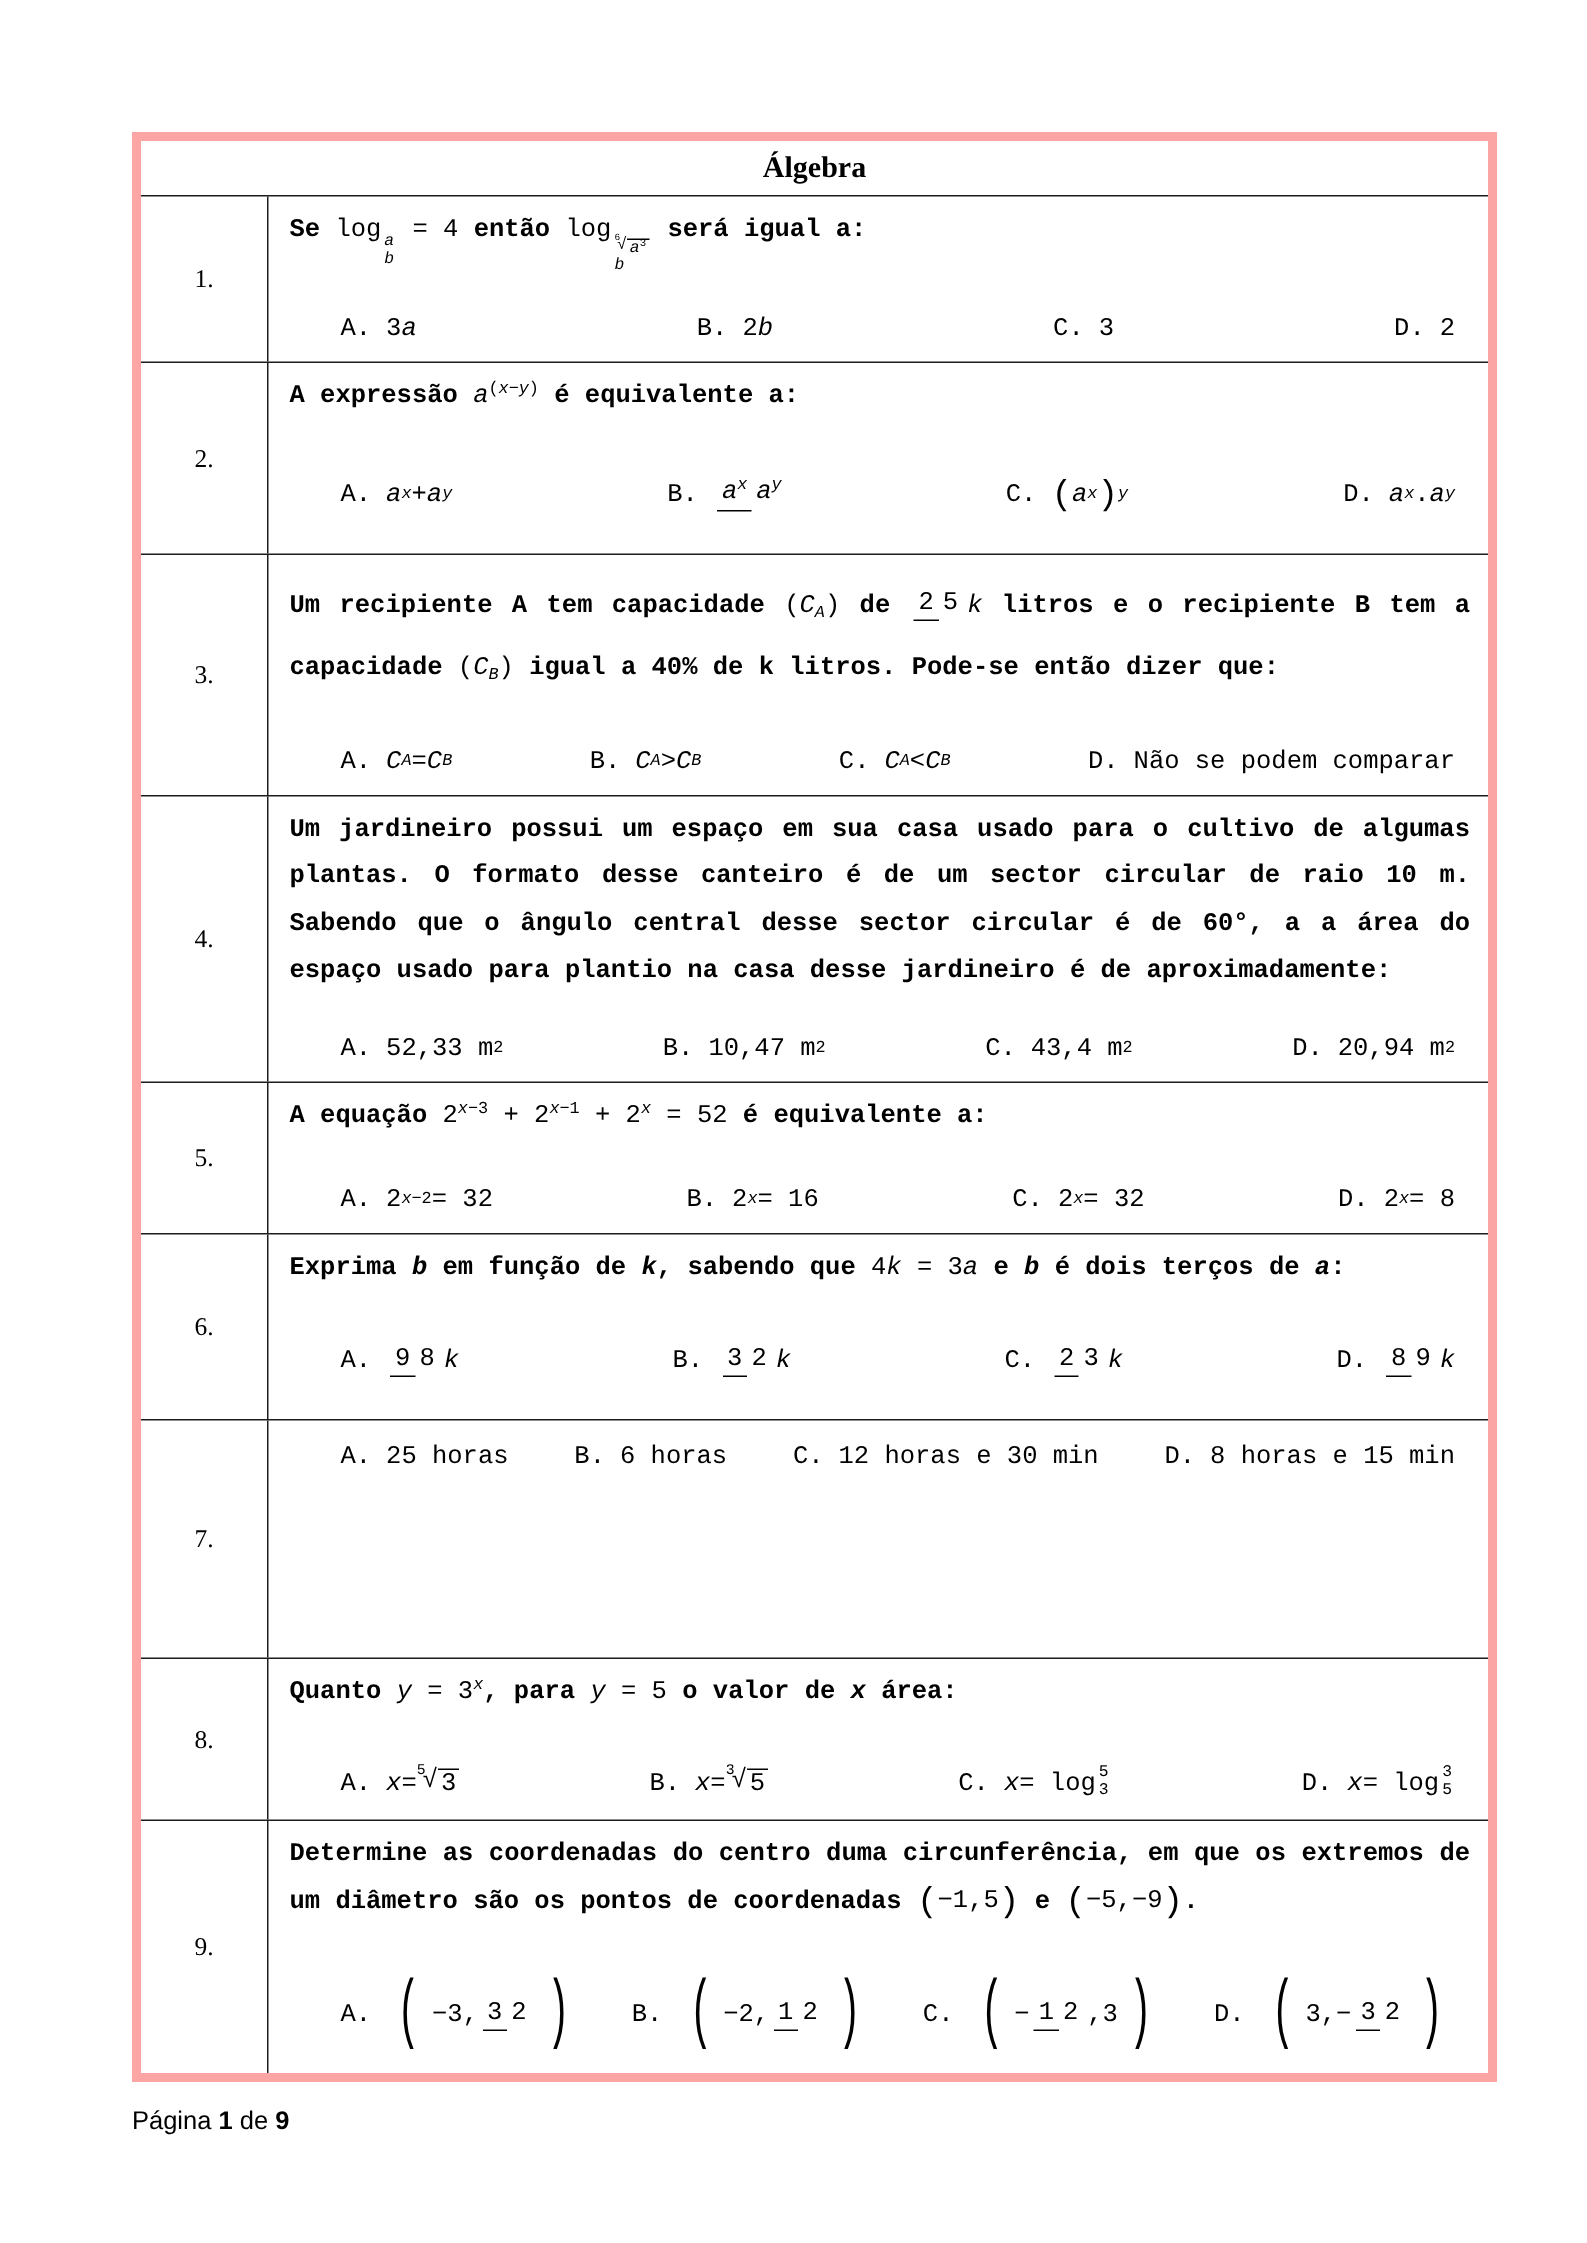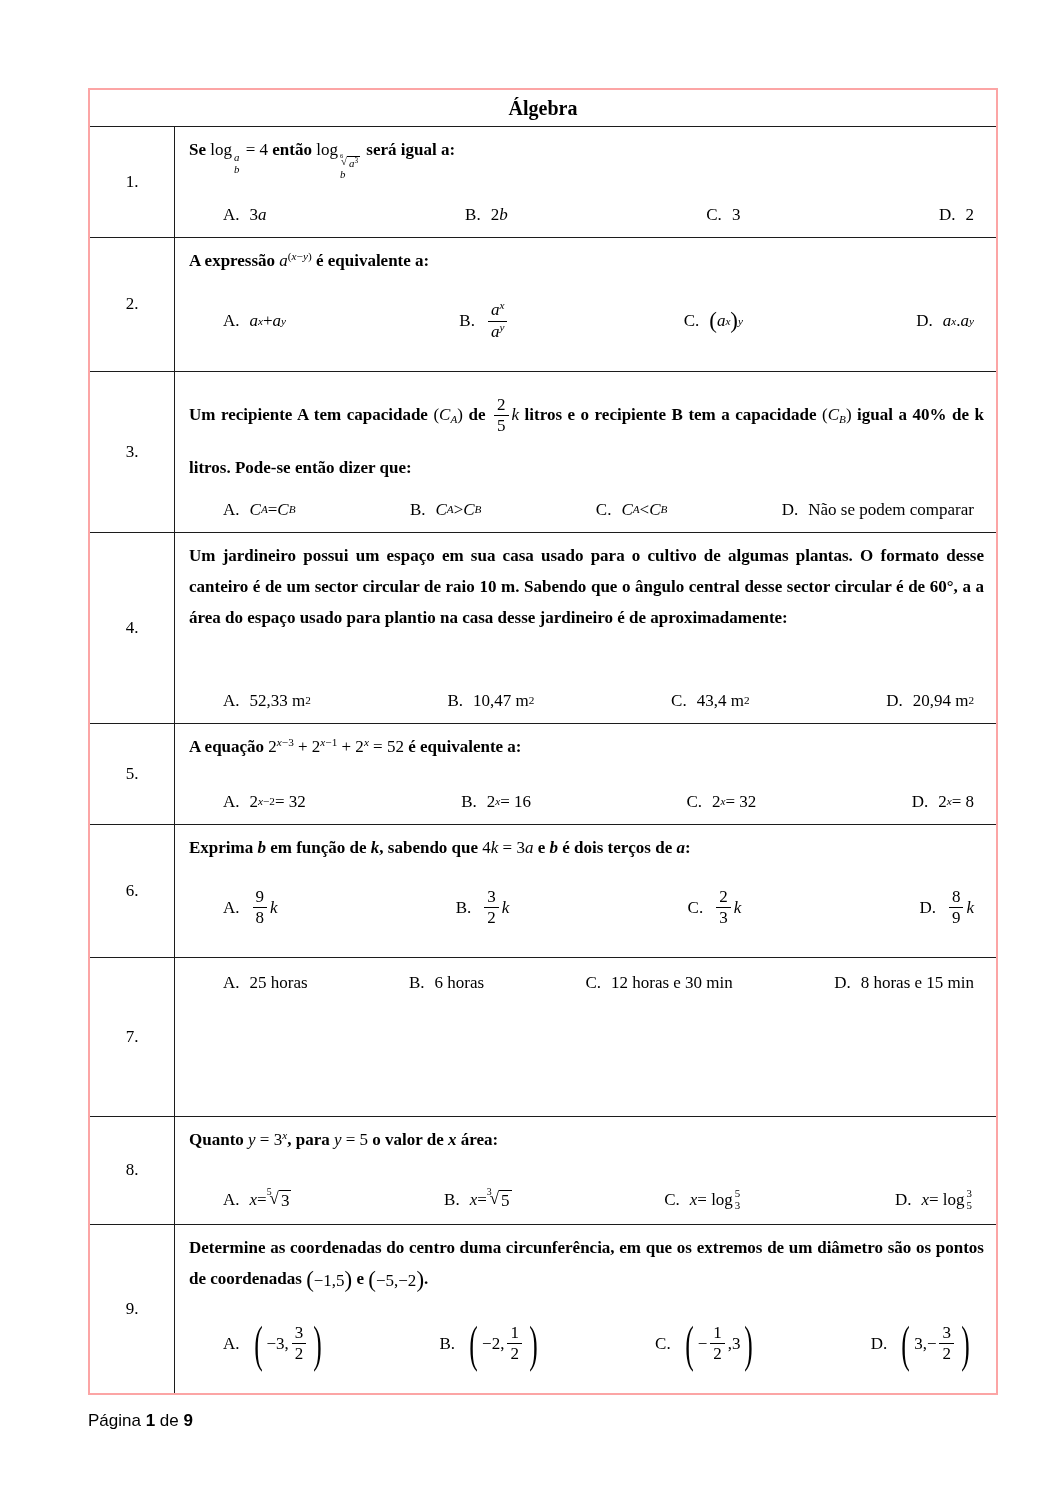--- a/index.html
+++ b/index.html
@@ -5,21 +5,21 @@
   html, body { margin: 0; padding: 0; }
   body {
     width: 1058px;
     min-height: 1495px;
     background: #ffffff;
     color: #000000;
     font-family: "Liberation Serif", "DejaVu Serif", serif;
   }
   .page { padding: 88px 0 0 88px; box-sizing: border-box; width: 1058px; }
 
-  .quiz { width: 910px; border: 2px solid #fca5a5; box-sizing: border-box; }
+  .quiz { width: 910px; border: 6px solid #fca5a5; box-sizing: border-box; }
 
   .header-row {
     min-height: 36px;
     display: flex; align-items: center; justify-content: center;
   }
   .title { font-weight: bold; font-size: 20px; }
 
   .q-row { display: flex; border-top: 1px solid #1c1c1c; }
   #qbody .q-row:nth-child(1) { min-height: 110px; }
   #qbody .q-row:nth-child(2) { min-height: 127px; }
@@ -33,21 +33,21 @@
 
   .num {
     flex: 0 0 84px; width: 84px;
     border-right: 1px solid #1c1c1c;
     display: flex; align-items: center; justify-content: center;
     font-size: 17px;
   }
   .content {
     flex: 1; min-width: 0;
     display: flex; flex-direction: column; justify-content: space-between;
-    padding: 7px 12px 10px 14px; box-sizing: border-box;
+    padding: 7px 12px 10px 14px; box-sizing: border-box; font-family: Liberation Mono, monospace;
   }
   .statement {
     font-size: 17px; font-weight: bold;
     line-height: 1.85; text-align: justify;
   }
   .options {
     display: flex; justify-content: space-between; align-items: center;
     font-size: 17px; padding: 8px 10px 2px 34px;
   }
   .option { display: inline-flex; align-items: center; white-space: nowrap; }
@@ -63,21 +63,21 @@
   .msup { font-size: 0.66em; vertical-align: 0.55em; line-height: 1; font-weight: normal; }
   .msub { font-size: 0.66em; vertical-align: -0.3em; line-height: 1; font-weight: normal; }
 
   .mss {
     display: inline-flex; flex-direction: column; align-items: flex-start;
     font-size: 0.64em; line-height: 1.1; vertical-align: -0.55em;
     margin: 0 2px; font-weight: normal;
   }
 
   .mfrac {
-    display: inline-flex; flex-direction: column; align-items: flex-start;
+    display: inline-flex; flex-direction: row; align-items: flex-start;
     vertical-align: middle; line-height: 1.2; margin: 16px 3px; font-weight: normal;
   }
   .mnum { border-bottom: 1px solid #000; padding: 0 3px; }
   .mden { padding: 0 3px; }
 
   .mroot { display: inline-flex; align-items: flex-start; font-weight: normal; }
   .mdeg  { font-size: 0.58em; transform: translateY(-0.45em); margin-right: -2px; }
   .msqrt { line-height: 1; }
   .mrad  { border-top: 1px solid #000; line-height: 1.15; padding: 0 2px; }
 
@@ -457,21 +457,21 @@
           <div class="content">
             <div class="statement"><span class="m-b">Determine as coordenadas do centro duma circunferência, em que os extremos de um diâmetro são os pontos de coordenadas </span><span class="mpar">
                 <span class="mparen">(</span>
                 <span class="mparc">
                   <span class="m-r">−1,5</span>
                 </span>
                 <span class="mparen">)</span>
               </span><span class="m-b"> e </span><span class="mpar">
                 <span class="mparen">(</span>
                 <span class="mparc">
-                  <span class="m-r">−5,−2</span>
+                  <span class="m-r">−5,−9</span>
                 </span>
                 <span class="mparen">)</span>
               </span><span class="m-b">.</span></div>
             <div class="options">
               <span class="option">
                 <span class="olabel">A.</span>
                 <span class="ocontent">
                   <span class="mpar tall">
                     <span class="mparen">(</span>
                     <span class="mparc">

